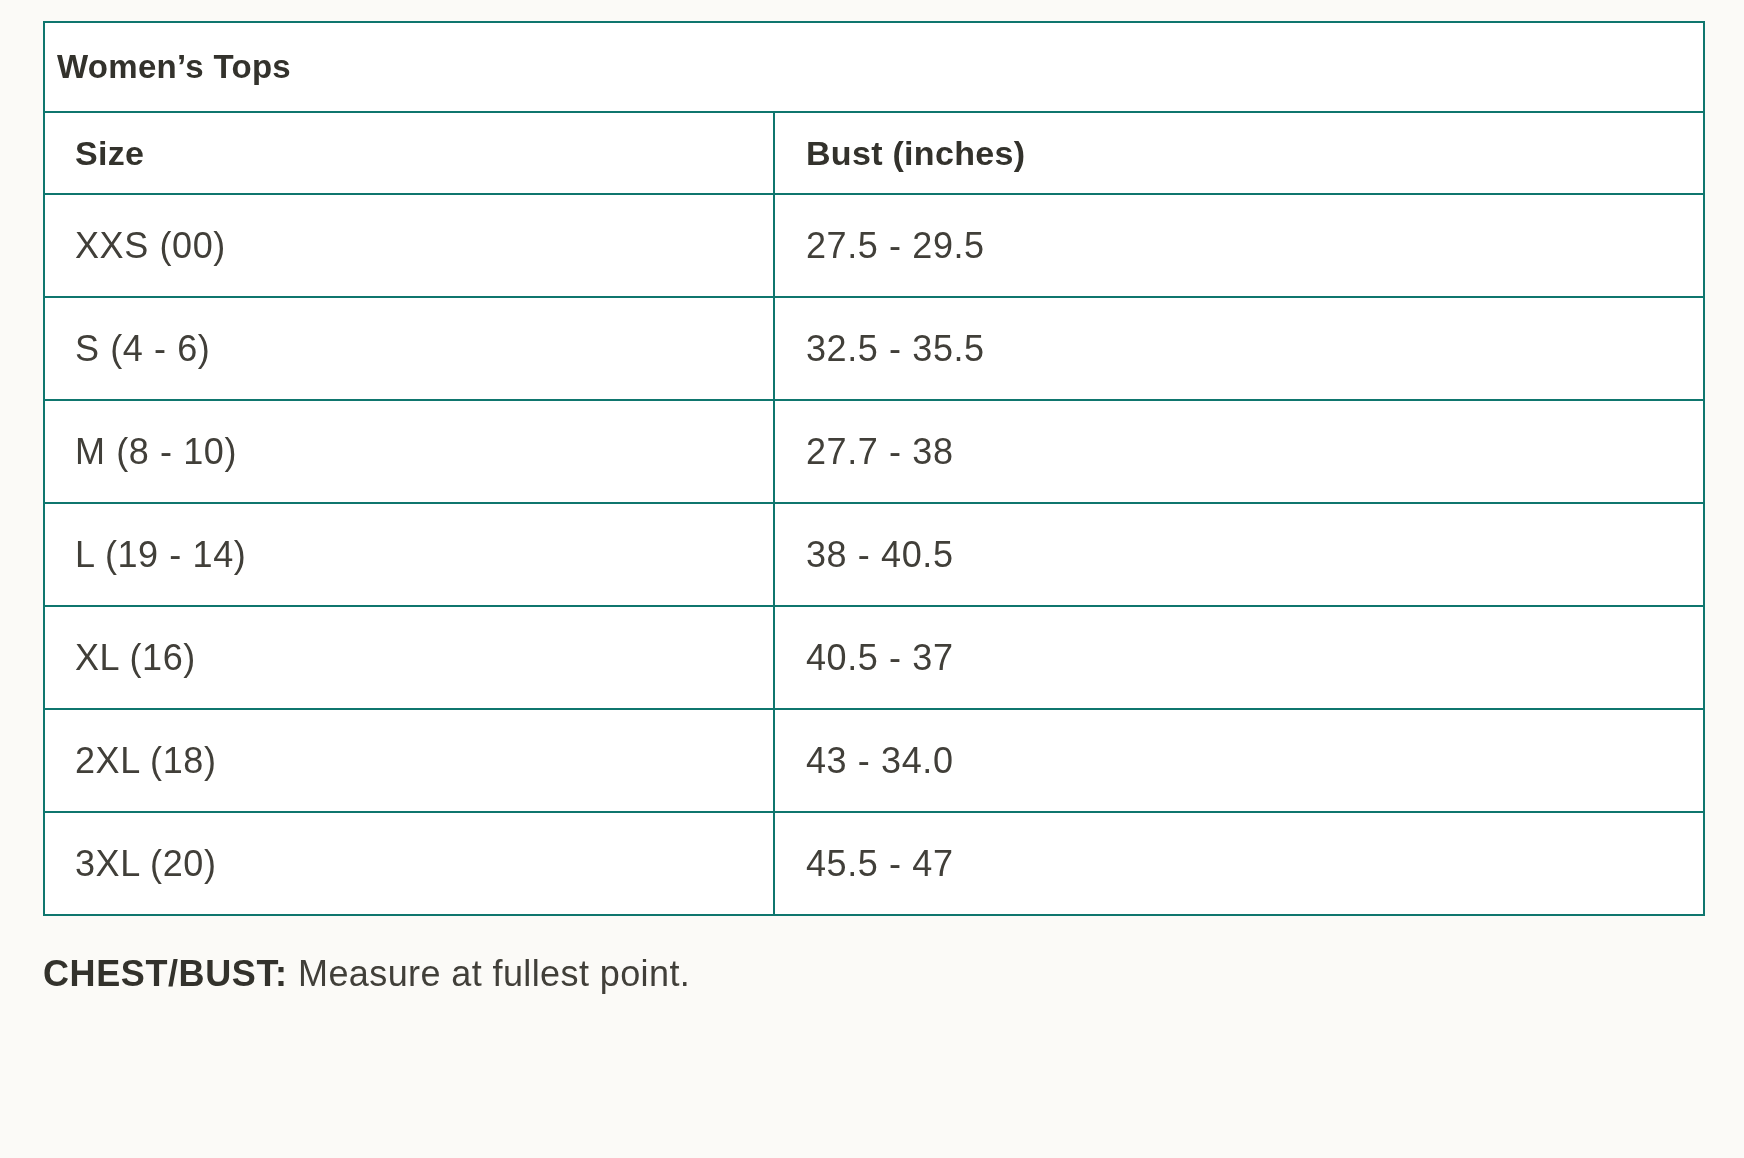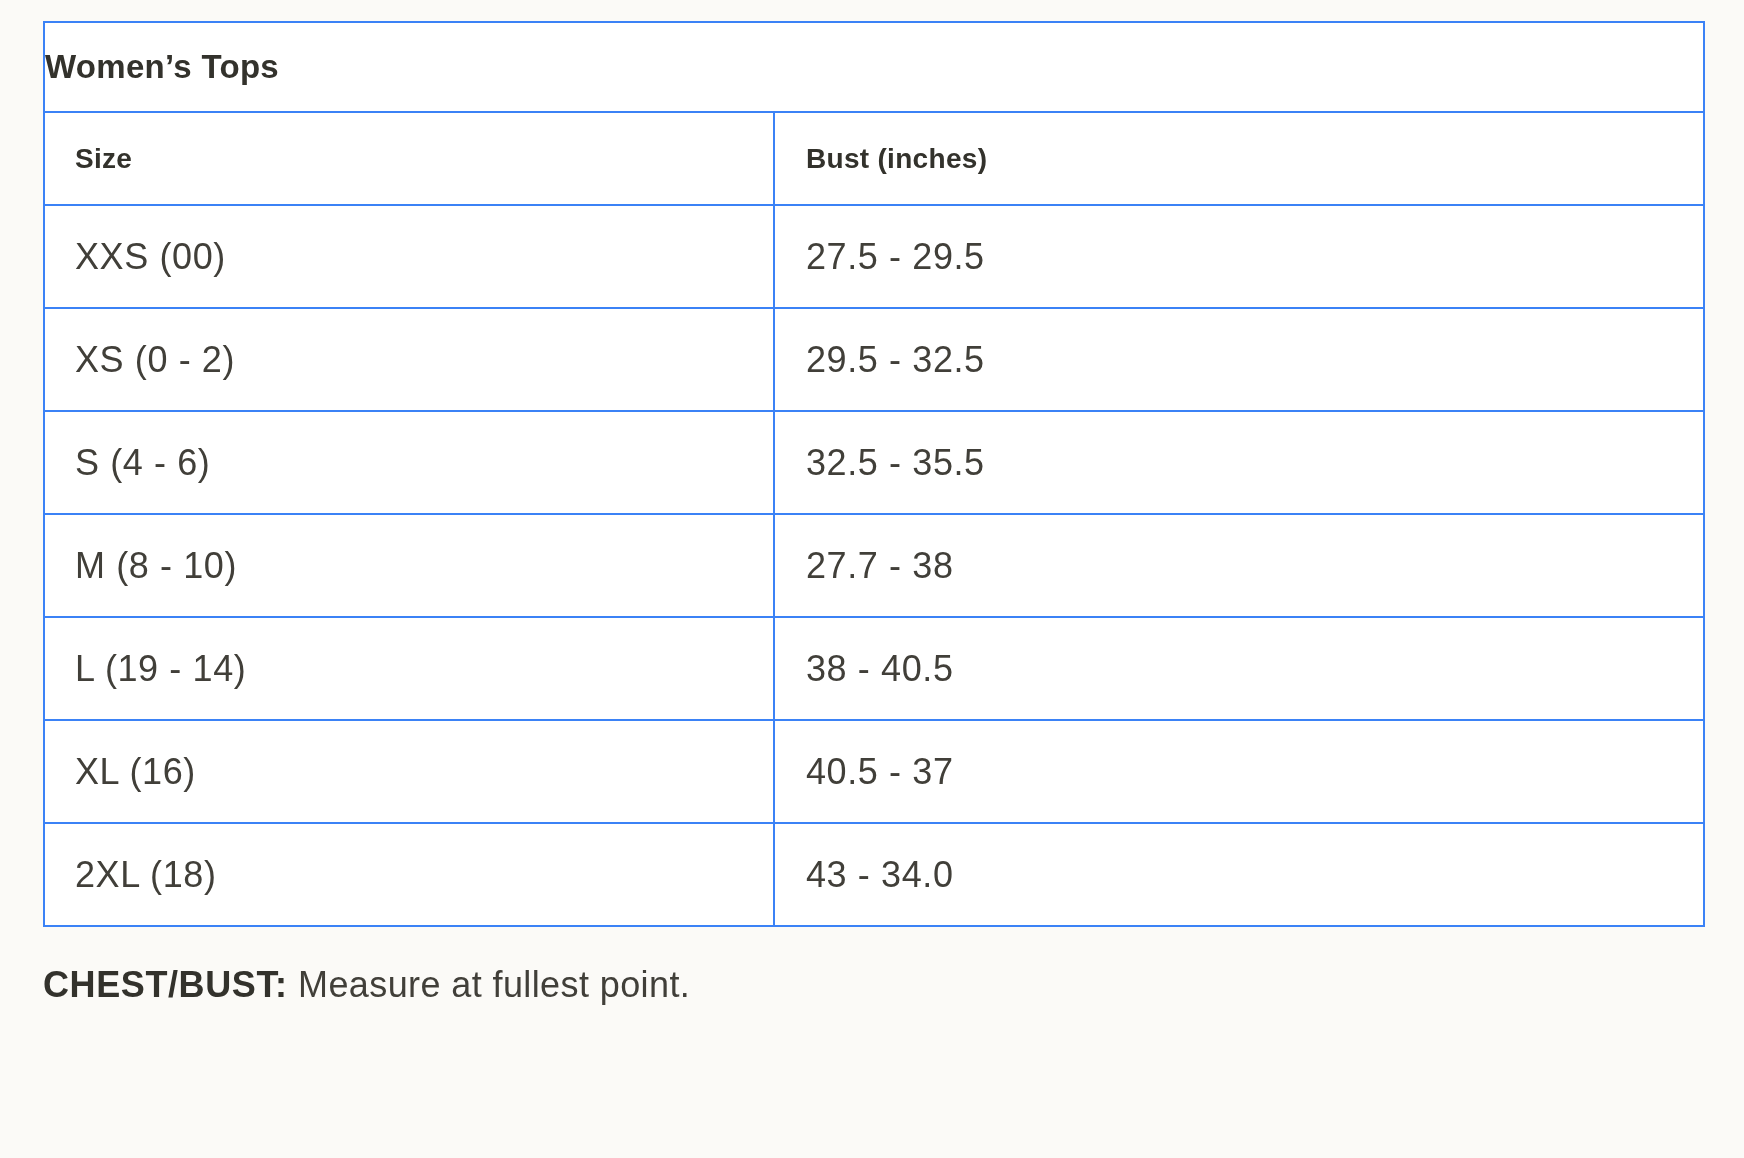--- a/index.html
+++ b/index.html
@@ -13,36 +13,36 @@
     overflow: hidden;
   }
   table.size-chart {
     border-collapse: collapse;
     table-layout: fixed;
     width: 1660px;
     margin: 21px 41px 0 43px;
     background: #ffffff;
   }
   table.size-chart td, table.size-chart th {
-    border: 2px solid #3b82f6;
+    border: 2px solid #0f766e;
     text-align: left;
     vertical-align: middle;
-    padding: 0;
+    padding: 12px;
   }
   .cell-title {
     height: 90px;
     font-size: 33px;
     font-weight: bold;
     padding-left: 30px;
     color: #33322c;
     letter-spacing: 0.3px;
   }
   tr.row-header th {
-    height: 93px;
-    font-size: 28px;
+    height: 82px;
+    font-size: 34px;
     font-weight: bold;
     padding-left: 30px;
     color: #33322c;
     letter-spacing: 0.3px;
   }
   col.col-size { width: 730px; }
   col.col-bust { width: 930px; }
   tr.row-data td {
     height: 103px;
     font-size: 36px;
@@ -89,43 +89,43 @@
     </tr>
     <tr class="row-header">
       <th class="th-size">Size</th>
       <th class="th-bust">Bust (inches)</th>
     </tr>
     <tr class="row-data">
       <td class="cell-size">XXS (00)</td>
       <td class="cell-bust">27.5 - 29.5</td>
     </tr>
     <tr class="row-data">
-      <td class="cell-size">XS (0 - 2)</td>
-      <td class="cell-bust">29.5 - 32.5</td>
-    </tr>
-    <tr class="row-data">
       <td class="cell-size">S (4 - 6)</td>
       <td class="cell-bust">32.5 - 35.5</td>
     </tr>
     <tr class="row-data">
       <td class="cell-size">M (8 - 10)</td>
       <td class="cell-bust">27.7 - 38</td>
     </tr>
     <tr class="row-data">
       <td class="cell-size">L (19 - 14)</td>
       <td class="cell-bust">38 - 40.5</td>
     </tr>
     <tr class="row-data">
       <td class="cell-size">XL (16)</td>
       <td class="cell-bust">40.5 - 37</td>
     </tr>
     <tr class="row-data">
       <td class="cell-size">2XL (18)</td>
       <td class="cell-bust">43 - 34.0</td>
     </tr>
+    <tr class="row-data">
+      <td class="cell-size">3XL (20)</td>
+      <td class="cell-bust">45.5 - 47</td>
+    </tr>
   </tbody>
     </table>
 
 
   <p class="instruction">
     <span class="instruction-label">CHEST/BUST:</span>
     <span class="instruction-text">Measure at fullest point.</span>
   </p>
 
 </div>

